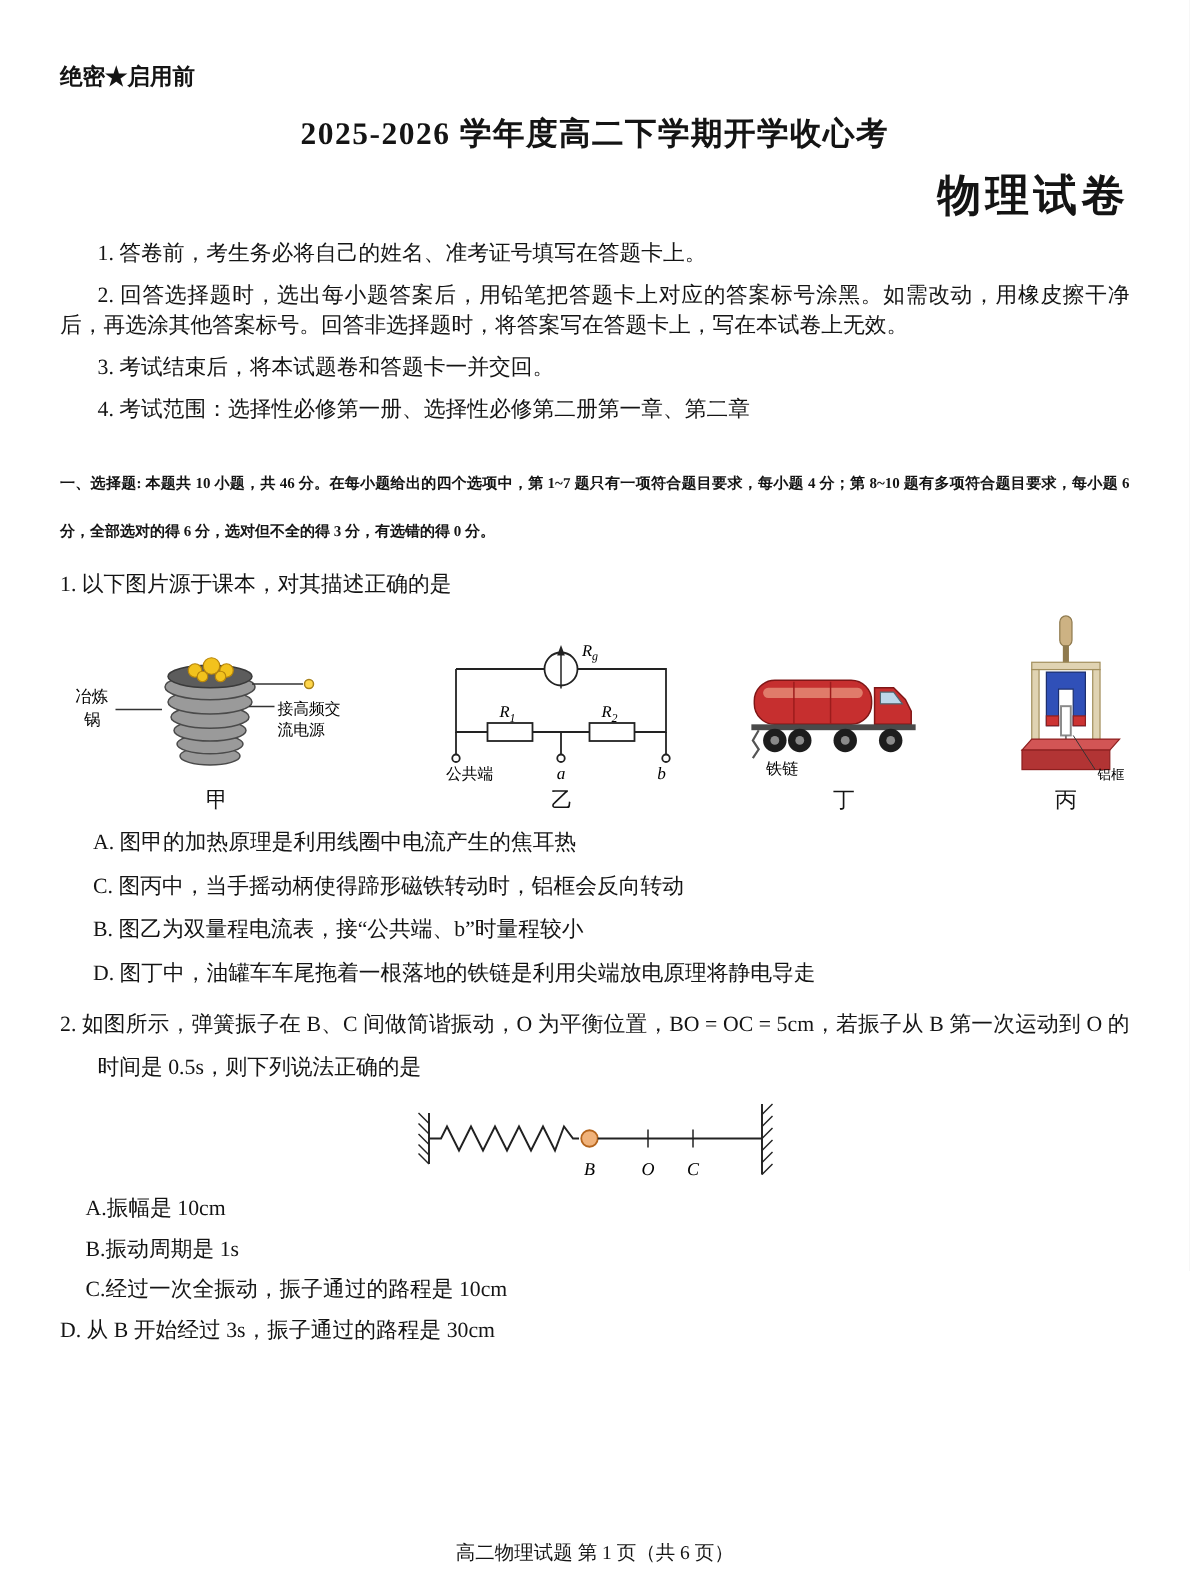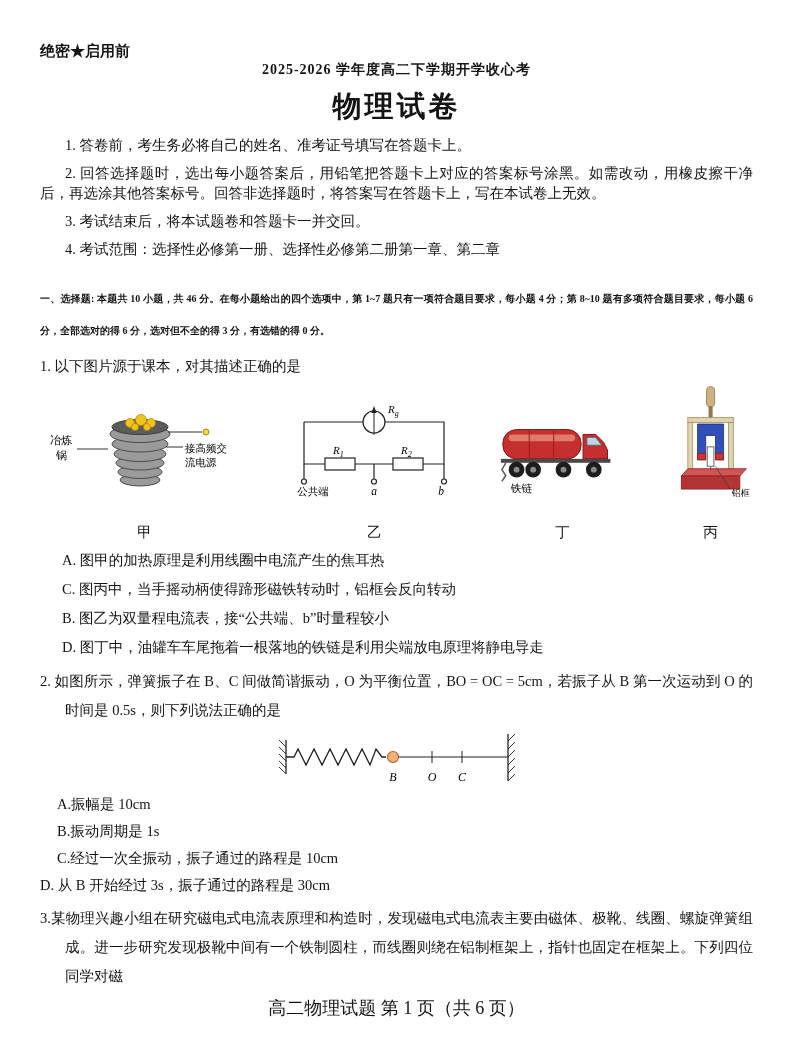--- a/index.html
+++ b/index.html
@@ -5,36 +5,36 @@
   * { margin:0; padding:0; box-sizing:border-box; }
   html { background:#ddd; }
   body {
     width:793px; height:1058px; margin:0 auto;
     background:#ffffff; color:#141414;
     font-family:"Liberation Serif","DejaVu Serif",serif;
     position:relative; overflow:hidden;
   }
   .page { position:absolute; inset:0; padding:42px 40px 16px 40px; }
   .classification { font-weight:bold; font-size:15px; }
-  .title { text-align:center; font-weight:bold; font-size:14px; margin-top:0; letter-spacing:1px; }
-  .subtitle { text-align:center; font-weight:bold; font-size:29px; margin-top:8px; letter-spacing:3px; }
+  .title { text-align:center; font-weight:bold; font-size:21px; margin-top:14px; letter-spacing:1px; }
+  .subtitle { text-align:right; font-weight:bold; font-size:29px; margin-top:8px; letter-spacing:3px; }
   .notice-heading { font-weight:bold; font-size:15px; margin-top:14px; }
   .notice-item { font-size:14.5px; line-height:20px; margin-top:8px; text-indent:25px; text-align:justify; }
   .section-heading { font-weight:bold; font-size:10px; line-height:32px; margin-top:24px; text-align:justify; }
   .q-stem { font-size:14.5px; line-height:29px; margin-top:5px; text-align:justify; }
   .hang { padding-left:25px; text-indent:-25px; }
   .figures-row { display:flex; justify-content:center; align-items:flex-end; gap:36px; margin-top:4px; }
-  .figure { display:flex; flex-direction:column; align-items:center;gap:22px; }
+  .figure { display:flex; flex-direction:column; align-items:center; }
   .fig-caption { font-size:14.5px; margin-top:3px; line-height:18px; }
   .option { font-size:14.5px; line-height:29px; padding-left:22px; }
   .q1-options { margin-top:5px; }
   .q2-fig-wrap { display:flex; justify-content:center; margin:6px 0 2px 0; }
   .opt-abc { padding-left:17px; line-height:27px; }
   .opt-d { padding-left:0; line-height:27px; }
-  .footer { position:absolute; bottom:38px; left:0; width:100%; text-align:center; font-size:18px; }
+  .footer { position:absolute; bottom:14px; left:0; width:100%; text-align:center; font-size:13px; }
   svg text { font-family:"Liberation Serif","DejaVu Serif",serif; }
 </style>
 </head>
 <body>
 
 <div class="page">
 
   <div class="classification">绝密★启用前</div>
   <h1 class="title">2025-2026 学年度高二下学期开学收心考</h1>
   <h2 class="subtitle">物理试卷</h2>
@@ -198,17 +198,16 @@
     </svg>
   </div>
 
   <div class="q2-options">
     <p class="option opt-abc">A.振幅是 10cm</p>
     <p class="option opt-abc">B.振动周期是 1s</p>
     <p class="option opt-abc">C.经过一次全振动，振子通过的路程是 10cm</p>
     <p class="option opt-d">D. 从 B 开始经过 3s，振子通过的路程是 30cm</p>
   </div>
 
-  <p class="q-stem hang">3.某物理兴趣小组在研究磁电式电流表原理和构造时，发现磁电式电流表主要由磁体、极靴、线圈、螺旋弹簧组成。进一步研究发现极靴中间有一个铁制圆柱，而线圈则绕在铝制框架上，指针也固定在框架上。下列四位同学对磁</p>
 
   <div class="footer">高二物理试题 第 1 页（共 6 页）</div>
 
 </div>
 
 </body></html>

